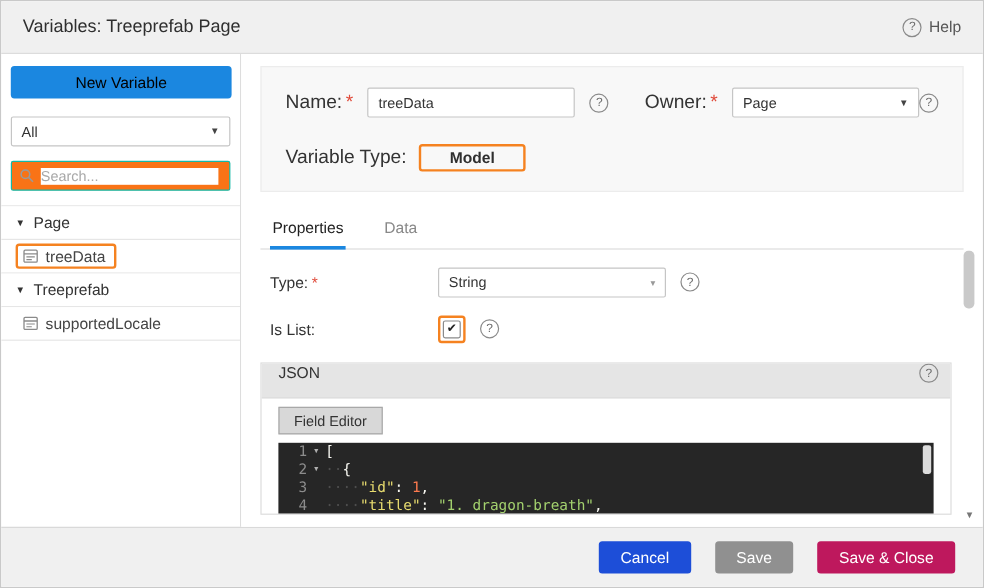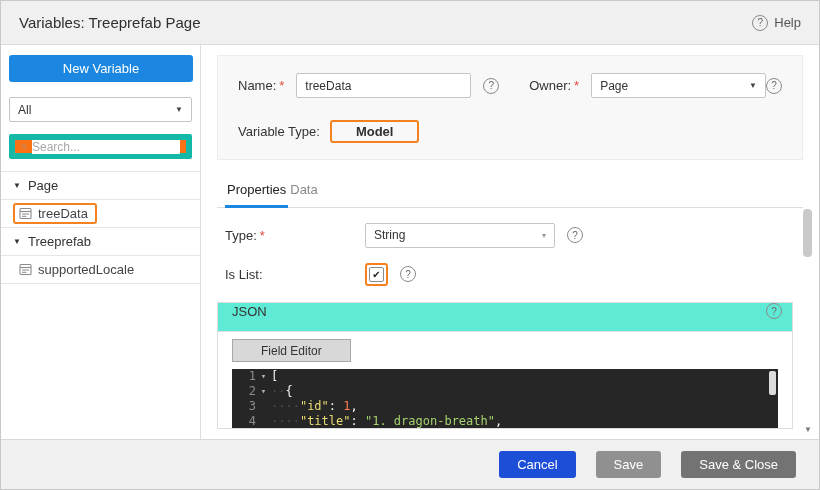--- a/index.html
+++ b/index.html
@@ -14,73 +14,73 @@
   .title { font-size:15px; color:#2f2f2f; }
   .help { display:flex; align-items:center; gap:6px; color:#555; font-size:13px; cursor:pointer; }
   .qicon { width:16px; height:16px; flex:0 0 16px; border:1px solid #8a8a8a; border-radius:50%;
            color:#6a6a6a; font-size:10px; display:inline-flex; align-items:center; justify-content:center; }
 
   
   .bodyrow { flex:1; display:flex; min-height:0; }
 
   
   .sidebar { width:200px; flex:0 0 200px; background:#fff; border-right:1px solid #ddd; padding-top:10px; }
-  .new-var { display:block; margin:0 8px; width:184px; height:27px; background:#1b87e0; color:#ffffff;
+  .new-var { display:block; margin:0 8px; width:184px; height:27px; background:#1b87e0; color:#000000;
              border:none; border-radius:3px; font-size:13px; font-family:inherit; cursor:pointer; }
   .filter-select { margin:15px 8px 0; height:25px; border:1px solid #c5c5c5; border-radius:2px; background:#fff;
                    display:flex; align-items:center; justify-content:space-between; padding:0 8px;
                    font-size:12px; color:#333; cursor:pointer; }
   .caret { font-size:8px; color:#444; }
-  .search-box { margin:12px 8px 0; height:25px; border:6px solid #14b8a6; border-radius:2px; background:#f97316;
+  .search-box { margin:12px 8px 0; height:25px; border:1px solid #14b8a6; border-radius:2px; background:#f97316;
                 display:flex; align-items:center; padding:0 6px; gap:5px; }
   .search-box input { border:none; outline:none; font-size:12px; color:#333; width:148px; font-family:inherit; }
   .search-box input::placeholder { color:#a8a8a8; }
   .tree { margin-top:12px; border-top:1px solid #e6e6e6; }
   .tree-row { height:28px; display:flex; align-items:center; border-bottom:1px solid #e6e6e6;
               font-size:13px; color:#333; cursor:pointer; background:#fff; }
   .tree-row.group { padding-left:12px; gap:7px; }
   .tri { font-size:8px; color:#333; }
   .tree-row.item { padding-left:12px; color:#444; }
   .item-inner { display:inline-flex; align-items:center; gap:6px; padding-left:6px; }
   .annot { border:2px solid #f58220; border-radius:3px; }
   .annot-tree { display:inline-flex; align-items:center; gap:6px; padding:1px 7px 1px 4px; }
 
   
   .main { flex:1; position:relative; background:#fff; overflow:hidden; }
   .form-panel { margin:10px 16px 0; background:#f8f8f8; border:1px solid #ececec; padding:17px 20px 16px; }
   .form-row { display:flex; align-items:center; }
   .form-row + .form-row { margin-top:22px; }
-  .flabel { font-size:13px; color:#333; white-space:nowrap; }
+  .flabel { font-size:16px; color:#333; white-space:nowrap; }
   .req { color:#e04a3a; margin-left:3px; font-style:normal; }
   .text-input { width:190px; height:25px; border:1px solid #c5c5c5; border-radius:2px; background:#fff;
                 padding:0 8px; font-size:12px; color:#333; margin-left:12px; font-family:inherit; }
   .sel { width:190px; height:25px; border:1px solid #c5c5c5; border-radius:2px; background:#fff;
          display:flex; align-items:center; justify-content:space-between; padding:0 8px;
          font-size:12px; color:#333; margin-left:12px; cursor:pointer; }
   .ml12 { margin-left:12px; } .ml30 { margin-left:30px; } .mlauto { margin-left:auto; }
   .model-annot { display:inline-block; padding:2px 24px; font-size:13px; font-weight:bold; color:#2f2f2f; margin-left:10px; }
 
-  .tabs { margin:16px 16px 0; display:flex; border-bottom:1px solid #ddd; padding-left:8px; }
+  .tabs { margin:16px 16px 0; display:flex; gap:30px; border-bottom:1px solid #ddd; padding-left:8px; }
   .tab { font-size:13px; color:#888; padding:6px 2px 8px; cursor:pointer; }
   .tab.active { color:#222; border-bottom:3px solid #1b87e0; margin-bottom:-1px; }
 
   .props { margin:14px 16px 0; padding-left:8px; }
   .prop-row { display:flex; align-items:center; min-height:26px; }
   .prop-row + .prop-row { margin-top:13px; }
   .prop-label { width:140px; font-size:13px; color:#333; }
   .chev { font-size:8px; color:#999; }
   .cb-annot { display:inline-flex; padding:2px; }
   .checkbox { width:15px; height:15px; border:1px solid #8a8a8a; border-radius:2px; background:#fff;
               display:inline-flex; align-items:center; justify-content:center; font-size:10px; color:#222; cursor:pointer; }
 
   .json-panel { margin:15px 26px 0 16px; border:1px solid #ddd; height:127px; overflow:hidden; }
-  .json-header { height:29px; background:#5eead4; border-bottom:1px solid #ddd; display:flex; align-items:center;
+  .json-header { height:29px; background:#e5e5e5; border-bottom:1px solid #ddd; display:flex; align-items:flex-start;
                  justify-content:space-between; padding:0 10px 12px 14px; font-size:13px; color:#333; }
   .json-toolbar { padding:7px 0 7px 14px; display:flex; align-items:center; }
-  .ed-btn { height:23px; padding:0 28px; font-size:12px; color:#333; background:#d8d8d8;
+  .ed-btn { height:23px; padding:0 12px; font-size:12px; color:#333; background:#d8d8d8;
             border:1px solid #a8a8a8; font-family:inherit; cursor:pointer; }
   .annot-btn { display:inline-flex; margin-left:2px; }
 
   .code-editor { margin:0 14px; background:#262626; height:62px; overflow:hidden; position:relative;
                  font-family:"DejaVu Sans Mono", monospace; font-size:12px; }
   .code-line { display:flex; height:15px; line-height:15px; }
   .gutter { flex:0 0 24px; text-align:right; color:#8c8c8c; }
   .fold { flex:0 0 15px; text-align:center; color:#b0b0b0; font-size:9px; line-height:15px; }
   .code-content { white-space:pre; color:#f8f8f2; }
   .tok-plain { color:#f8f8f2; }
@@ -95,21 +95,21 @@
   .varrow { position:absolute; bottom:0; left:0; width:12px; height:12px; font-size:8px; color:#777;
             display:flex; align-items:center; justify-content:center; }
 
   
   .footer { height:50px; flex:0 0 50px; background:#f0f0f0; border-top:1px solid #d9d9d9;
             display:flex; align-items:center; justify-content:flex-end; gap:20px; padding-right:23px; }
   .btn { height:27px; padding:0 18px; font-size:13px; color:#fff; border:none; border-radius:3px;
          font-family:inherit; cursor:pointer; }
   .btn.cancel { background:#1d4ed8; }
   .btn.save { background:#909090; }
-  .btn.save-close { background:#737373; }
+  .btn.save-close { background:#be185d; }
 </style>
 </head>
 <body>
 
 <div class="window">
 
   <div class="header">
     <div class="title">Variables: Treeprefab Page</div>
     <div class="help">
       <span class="qicon">?</span>

